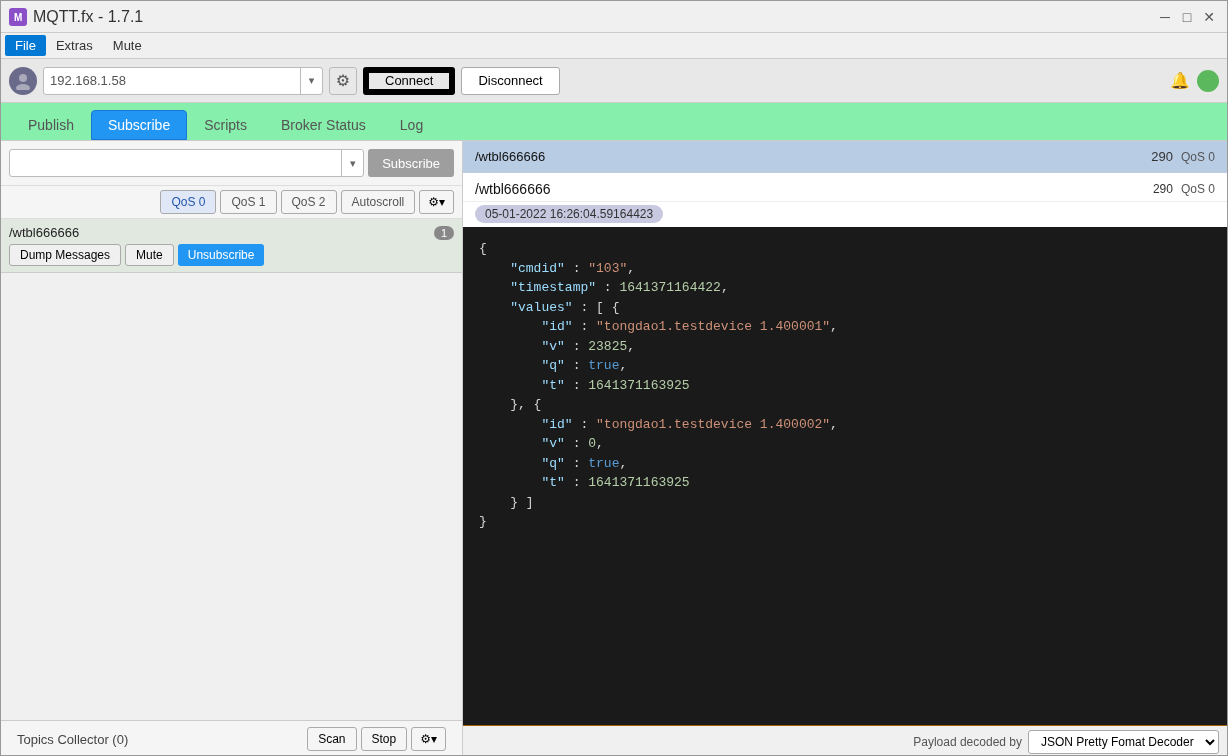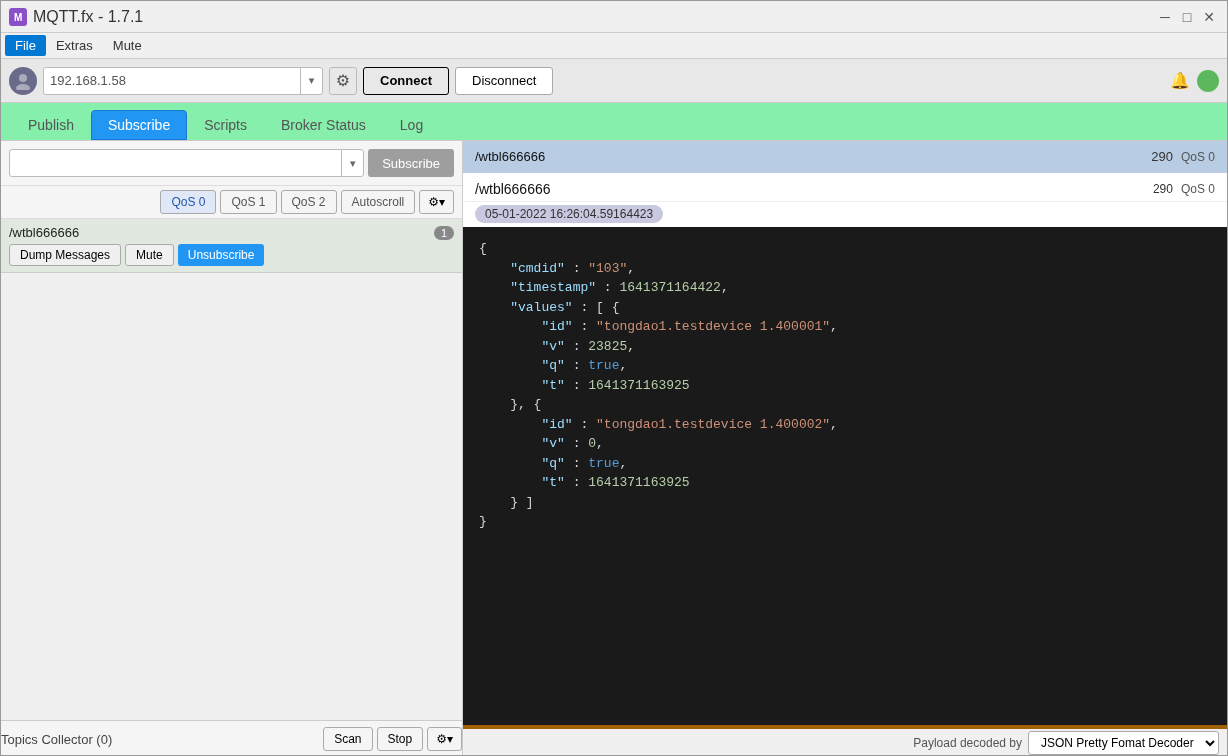--- a/index.html
+++ b/index.html
@@ -126,25 +126,24 @@
       border-radius: 3px;
       cursor: pointer;
       display: flex; align-items: center; justify-content: center;
       font-size: 16px;
       color: #555;
     }
     .connect-btn {
       height: 28px;
       padding: 0 16px;
       background: #e8e8e8;
-      border: 1px solid #000000;
-      border-radius: 3px;
-      cursor: pointer;
-      font-size: 13px;
-      font-weight: bold;
+      border: 6px solid #000000;
+      border-radius: 3px;
+      cursor: pointer;
+      font-size: 13px;
     }
     .disconnect-btn {
       height: 28px;
       padding: 0 16px;
       background: white;
       border: 1px solid #aaa;
       border-radius: 3px;
       cursor: pointer;
       font-size: 13px;
     }
@@ -339,21 +338,21 @@
       border-radius: 3px;
       cursor: pointer;
       font-size: 12px;
       background: #2196F3;
       color: white;
     }
 
     
     .topics-collector {
       border-top: 1px solid #ccc;
-      padding: 6px 0;
+      padding: 6px 16px;
       background: #f5f5f5;
       display: flex;
       align-items: center;
       justify-content: space-between;
     }
     .topics-label { font-size: 13px; color: #444; }
     .tc-buttons { display: flex; gap: 4px; }
     .tc-btn {
       height: 24px;
       padding: 0 10px;
@@ -456,21 +455,21 @@
     .json-display .key { color: #9cdcfe; }
     .json-display .str { color: #ce9178; }
     .json-display .num { color: #b5cea8; }
     .json-display .bool { color: #569cd6; }
     .json-display .punc { color: #d4d4d4; }
 
     
     .footer {
       height: 32px;
       background: #f0f0f0;
-      border-top: 4px solid #a16207;
+      border-top: 1px solid #a16207;
       display: flex;
       align-items: center;
       justify-content: flex-end;
       padding: 0 8px;
       gap: 6px;
     }
     .payload-label {
       font-size: 12px;
       color: #555;
     }

